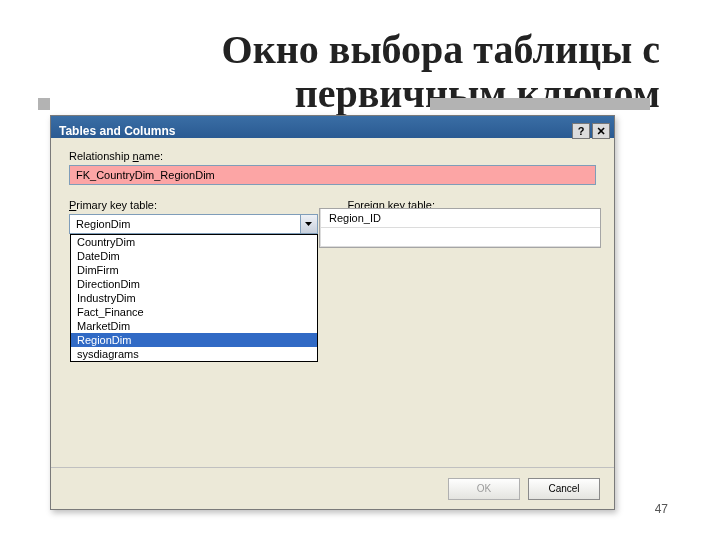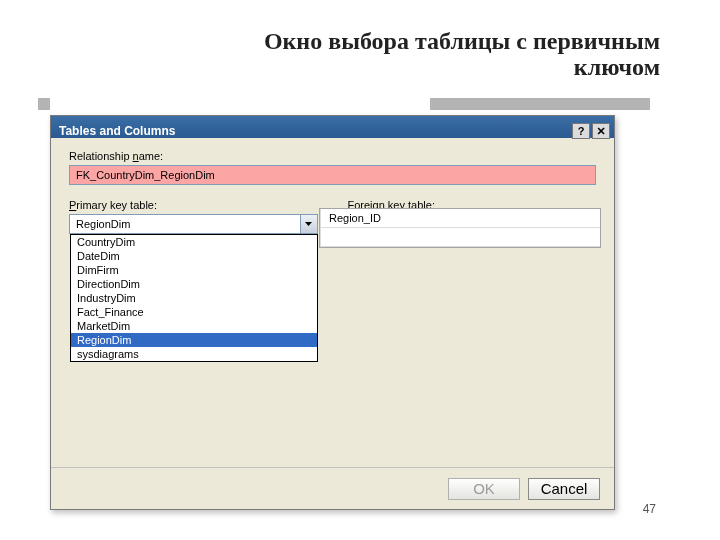--- a/index.html
+++ b/index.html
@@ -14,21 +14,21 @@
     overflow: hidden;
   }
   .slide-title {
     position: absolute;
     top: 28px;
     right: 60px;
     width: 460px;
     text-align: right;
     font-family: "Times New Roman", serif;
     font-weight: bold;
-    font-size: 24px;
+    font-size: 40px;
     color: #222;
     line-height: 1.1;
   }
   .accent-bar {
     position: absolute;
     top: 98px;
     left: 430px;
     width: 220px;
     height: 12px;
     background: #b3b3b3;
@@ -37,21 +37,21 @@
     position: absolute;
     top: 98px;
     left: 38px;
     width: 12px;
     height: 12px;
     background: #b3b3b3;
   }
   .page-num {
     position: absolute;
     bottom: 24px;
-    right: 64px;
+    right: 52px;
     font-size: 12px;
     color: #555;
     font-family: Arial, sans-serif;
   }
   .dialog {
     position: absolute;
     top: 115px;
     left: 50px;
     width: 565px;
     height: 395px;
@@ -186,21 +186,21 @@
     justify-content: flex-end;
     padding: 0 14px;
     gap: 8px;
     background: #ece9d8;
   }
   .btn {
     width: 72px;
     height: 22px;
     border: 1px solid #8a8a8a;
     background: linear-gradient(#fefefe,#e4e4e0);
-    font-size: 15px;
+    font-size: 10px;
     font-family: inherit;
     cursor: default;
     display: flex;
     align-items: center;
     justify-content: center;
   }
   .btn.disabled {
     color: #9c9c9c;
     border-color: #b0b0b0;
   }

